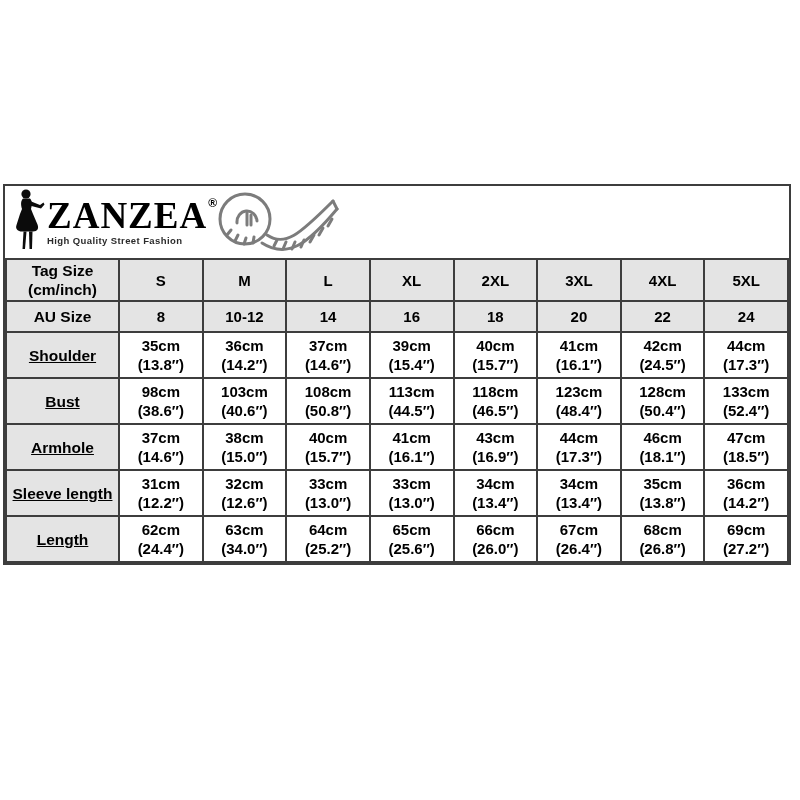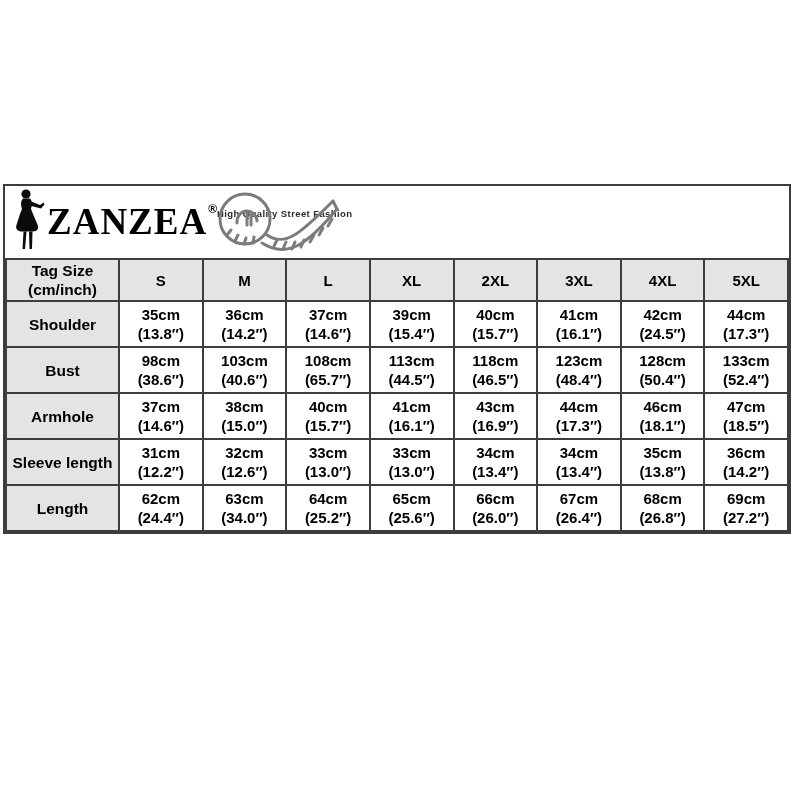--- a/index.html
+++ b/index.html
@@ -4,38 +4,38 @@
 <style>
   html,body{margin:0;padding:0;background:#fff;}
   body{width:800px;height:800px;font-family:"Liberation Sans",sans-serif;color:#000;}
   .sheet{position:relative;width:800px;height:800px;background:#fff;overflow:hidden;}
   .panel{position:absolute;left:3px;top:184px;width:788px;border:2px solid #3d3d3d;box-sizing:border-box;background:#fff;}
 
   
   .band{display:flex;align-items:center;height:72px;box-sizing:border-box;padding:0 8px;}
   .logo{width:185px;display:flex;align-items:center;flex-shrink:0;}
   .logo-fig{flex-shrink:0;margin-right:2px;}
-  .logo-textcol{display:flex;flex-direction:row;line-height:1;}
+  .logo-textcol{display:flex;flex-direction:column;line-height:1;}
   .brand-row{display:flex;align-items:flex-start;}
   .brand{font-family:"Liberation Serif",serif;font-weight:bold;font-size:37px;letter-spacing:1px;line-height:0.9;}
   .reg{font-size:12px;font-weight:bold;margin-left:1px;margin-top:-2px;}
   .tagline{font-size:9.5px;font-weight:bold;color:#2b2b2b;letter-spacing:0.4px;margin-top:4px;white-space:nowrap;}
   .notice{flex:1;text-align:center;font-weight:bold;font-size:15px;line-height:25px;padding:0 4px;}
   .tape-wrap{width:150px;flex-shrink:0;display:flex;justify-content:center;}
 
   
   table{table-layout:fixed;width:100%;border-collapse:collapse;}
   col.c-label{width:113px;}
   td{border:2px solid #3d3d3d;text-align:center;vertical-align:middle;font-weight:bold;
      font-size:15px;padding:0;line-height:19px;background:#fff;}
   td.label{background:#e4e4e4;font-size:15.5px;}
   tr[data-group="sizes"] td{background:#e4e4e4;height:29px;}
   tr[data-group="sizes"]:first-child td{height:40px;}
   tr[data-group="measurements"] td{height:44px;}
-  tr[data-group="measurements"] td.label{background:#e4e4e4;}
+  tr[data-group="measurements"] td.label{background:#e4e4e4;text-decoration:underline;}
 </style>
 </head>
 <body>
 
 <div class="sheet">
   <div class="panel">
 
     <div class="band">
       <div class="logo">
         <span class="logo-fig">
@@ -100,20 +100,49 @@
             <td>
               <div>3XL</div>
             </td>
             <td>
               <div>4XL</div>
             </td>
             <td>
               <div>5XL</div>
             </td>
           </tr>
+          <tr data-group="sizes">
+            <td class="label">
+              <div>AU Size</div>
+            </td>
+            <td>
+              <div>8</div>
+            </td>
+            <td>
+              <div>10-12</div>
+            </td>
+            <td>
+              <div>14</div>
+            </td>
+            <td>
+              <div>16</div>
+            </td>
+            <td>
+              <div>18</div>
+            </td>
+            <td>
+              <div>20</div>
+            </td>
+            <td>
+              <div>22</div>
+            </td>
+            <td>
+              <div>24</div>
+            </td>
+          </tr>
           <tr data-group="measurements">
             <td class="label">
               <div>Shoulder</div>
             </td>
             <td>
               <div>35cm</div>
               <div>(13.8″)</div>
             </td>
             <td>
               <div>36cm</div>
@@ -151,21 +180,21 @@
             <td>
               <div>98cm</div>
               <div>(38.6″)</div>
             </td>
             <td>
               <div>103cm</div>
               <div>(40.6″)</div>
             </td>
             <td>
               <div>108cm</div>
-              <div>(65.7″)</div>
+              <div>(50.8″)</div>
             </td>
             <td>
               <div>113cm</div>
               <div>(44.5″)</div>
             </td>
             <td>
               <div>118cm</div>
               <div>(46.5″)</div>
             </td>
             <td>

